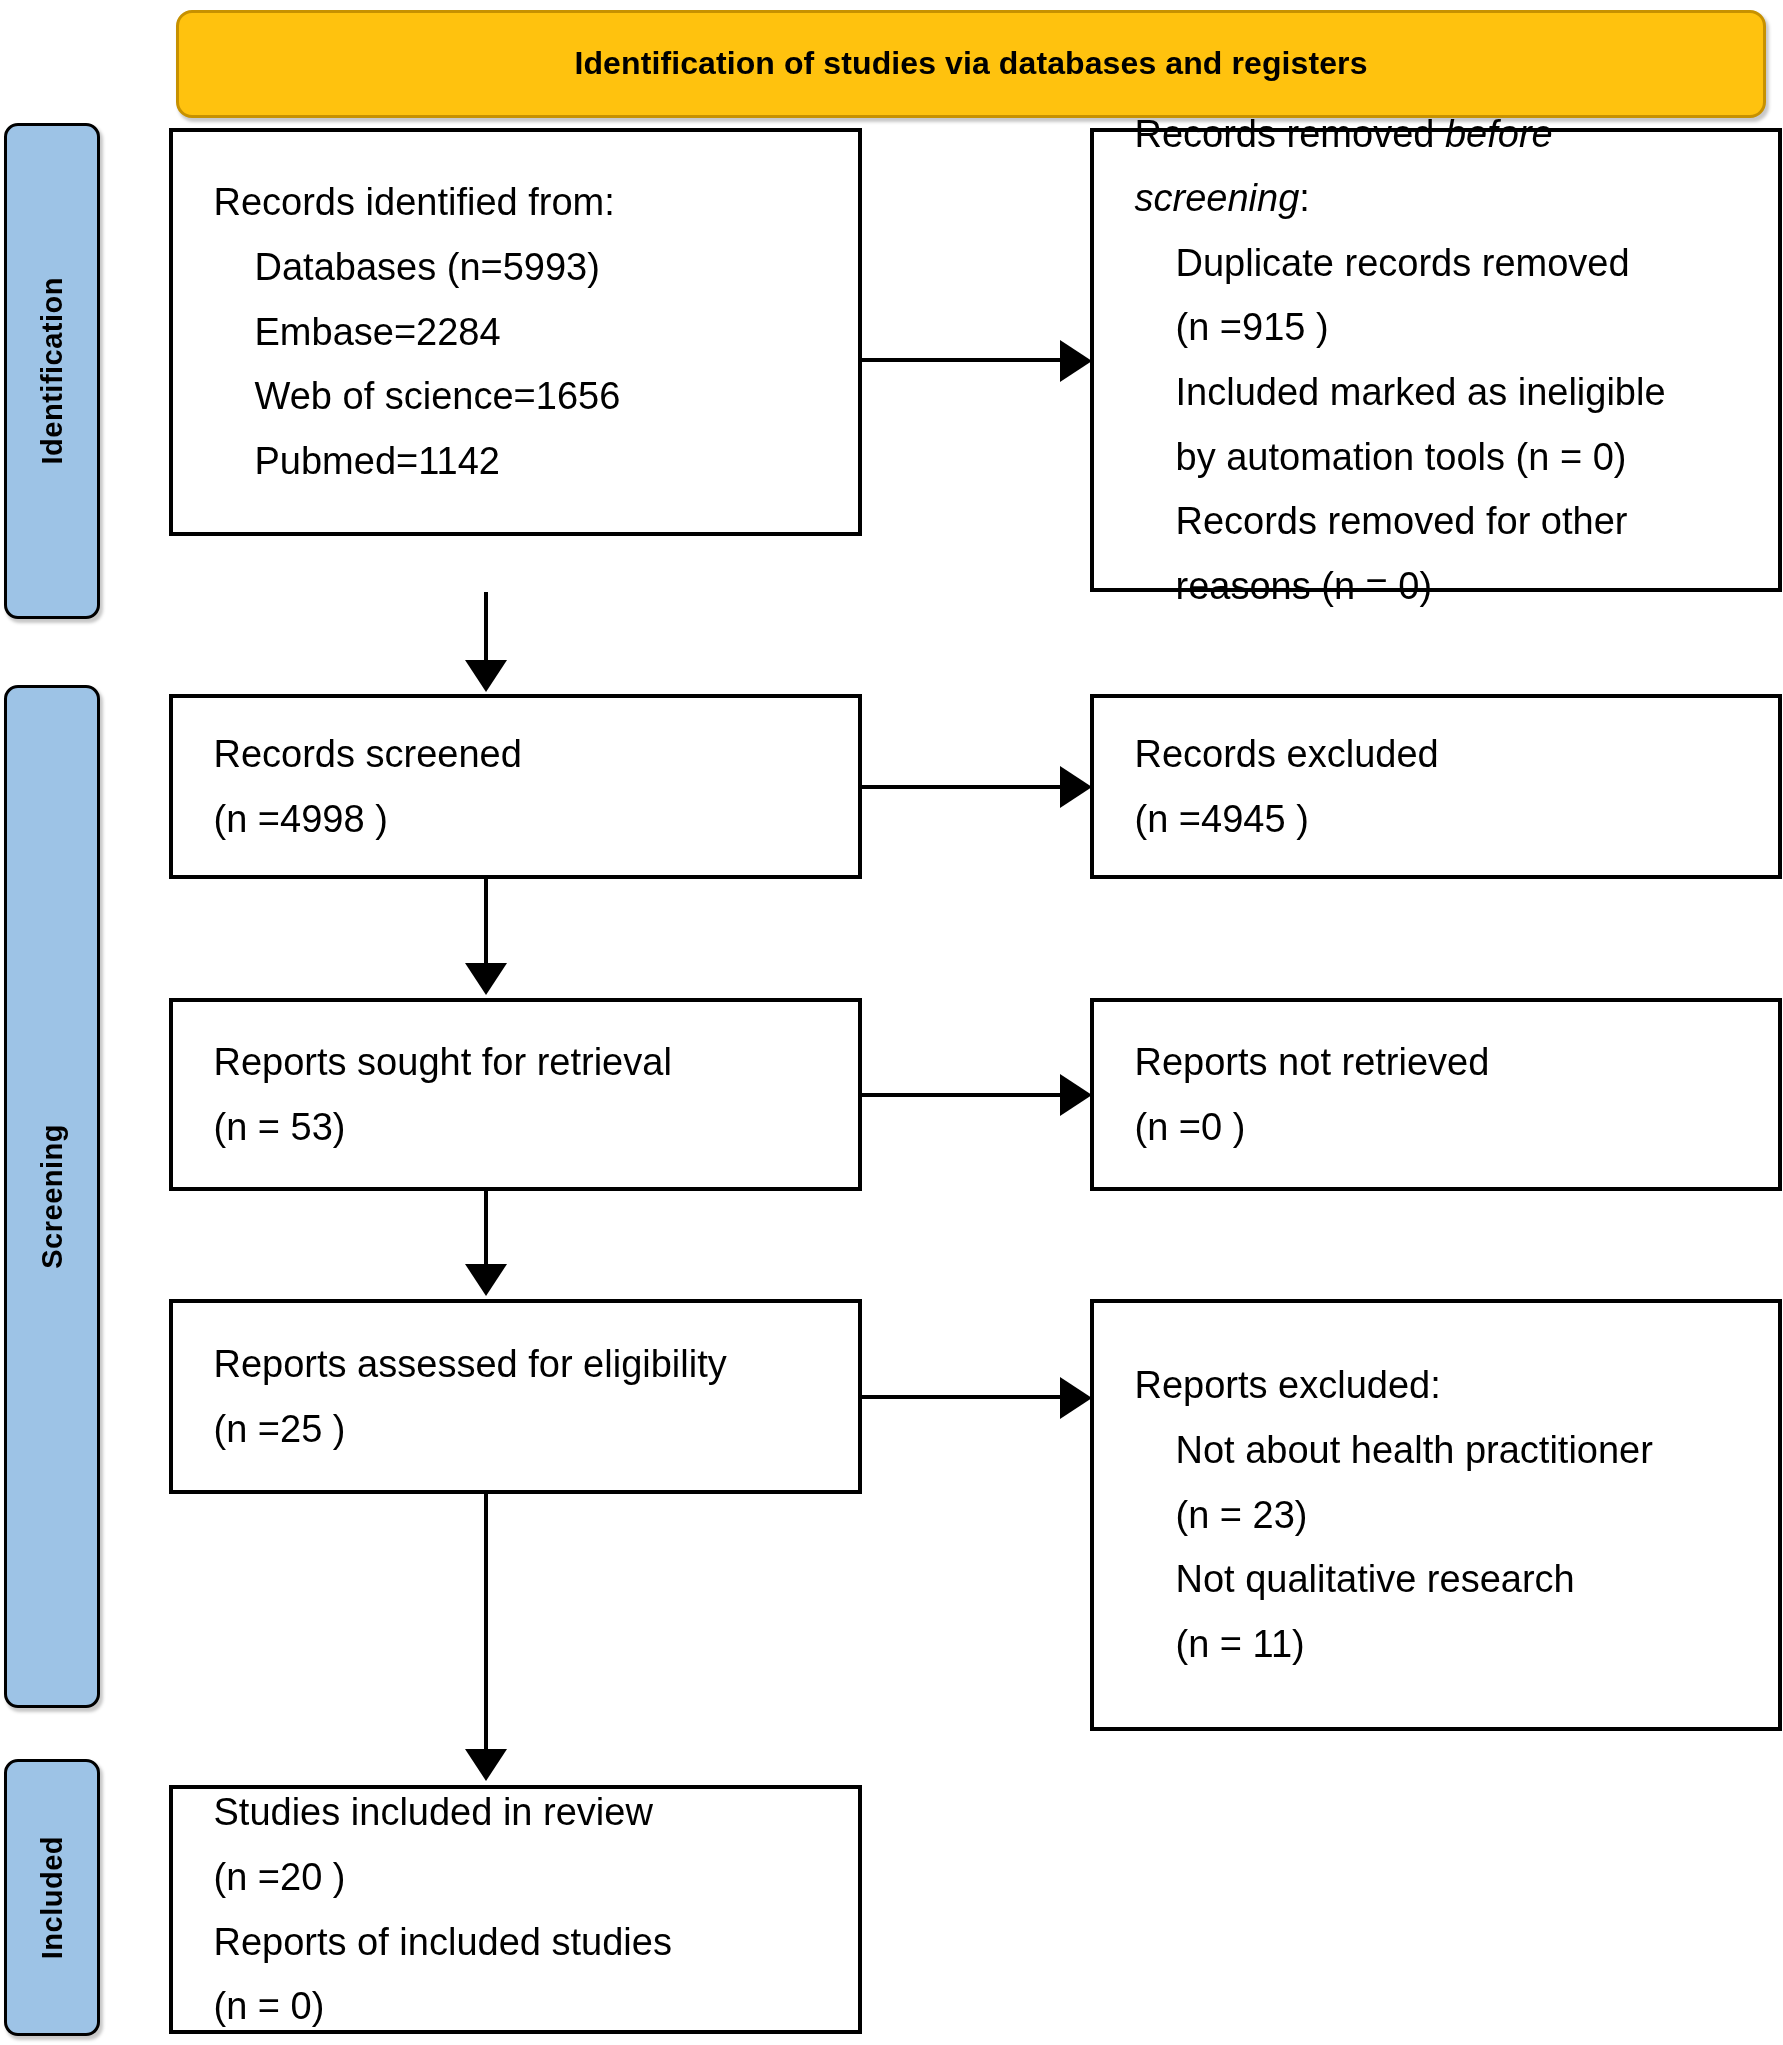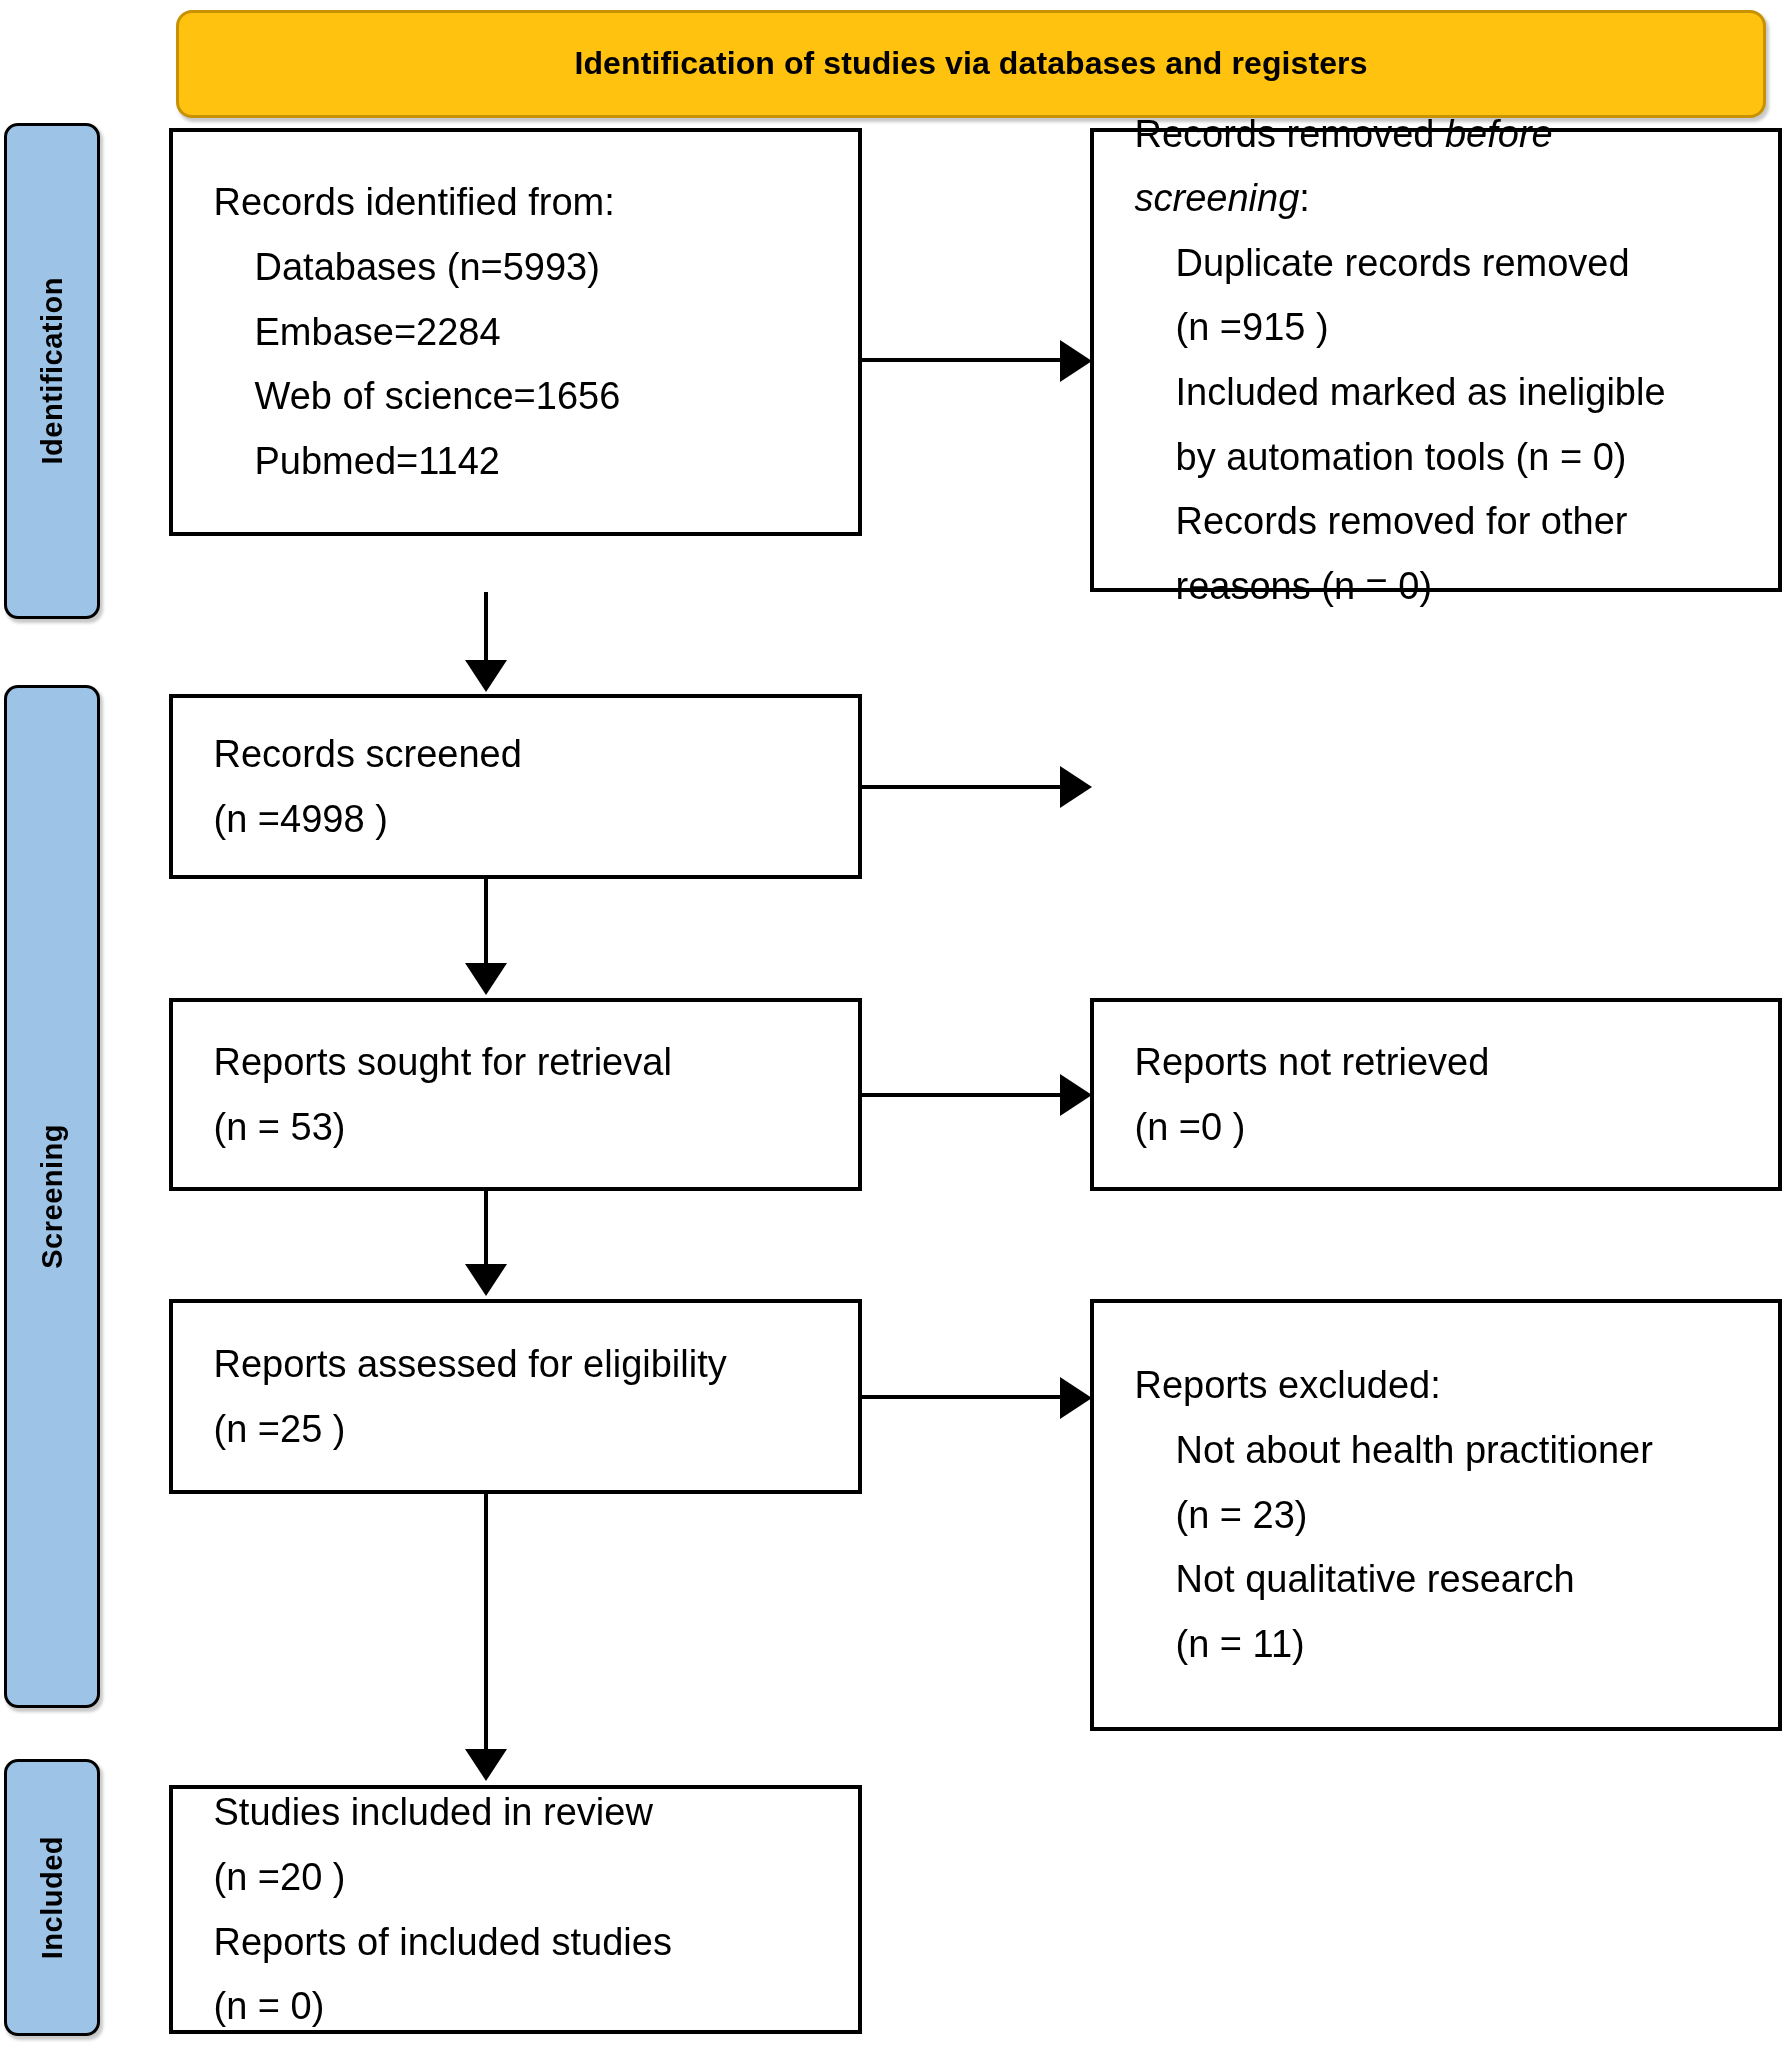--- a/index.html
+++ b/index.html
@@ -186,20 +186,26 @@
     </div>
   </div>
 
   <div class="fbox" id="box-screened">
     <div class="inner">
       <p>Records screened</p>
       <p>(n =4998 )</p>
     </div>
   </div>
 
+  <div class="fbox" id="box-excluded-records">
+    <div class="inner">
+      <p>Records excluded</p>
+      <p>(n =4945 )</p>
+    </div>
+  </div>
 
   <div class="fbox" id="box-sought">
     <div class="inner">
       <p>Reports sought for retrieval</p>
       <p>(n = 53)</p>
     </div>
   </div>
 
   <div class="fbox" id="box-not-retrieved">
     <div class="inner">

